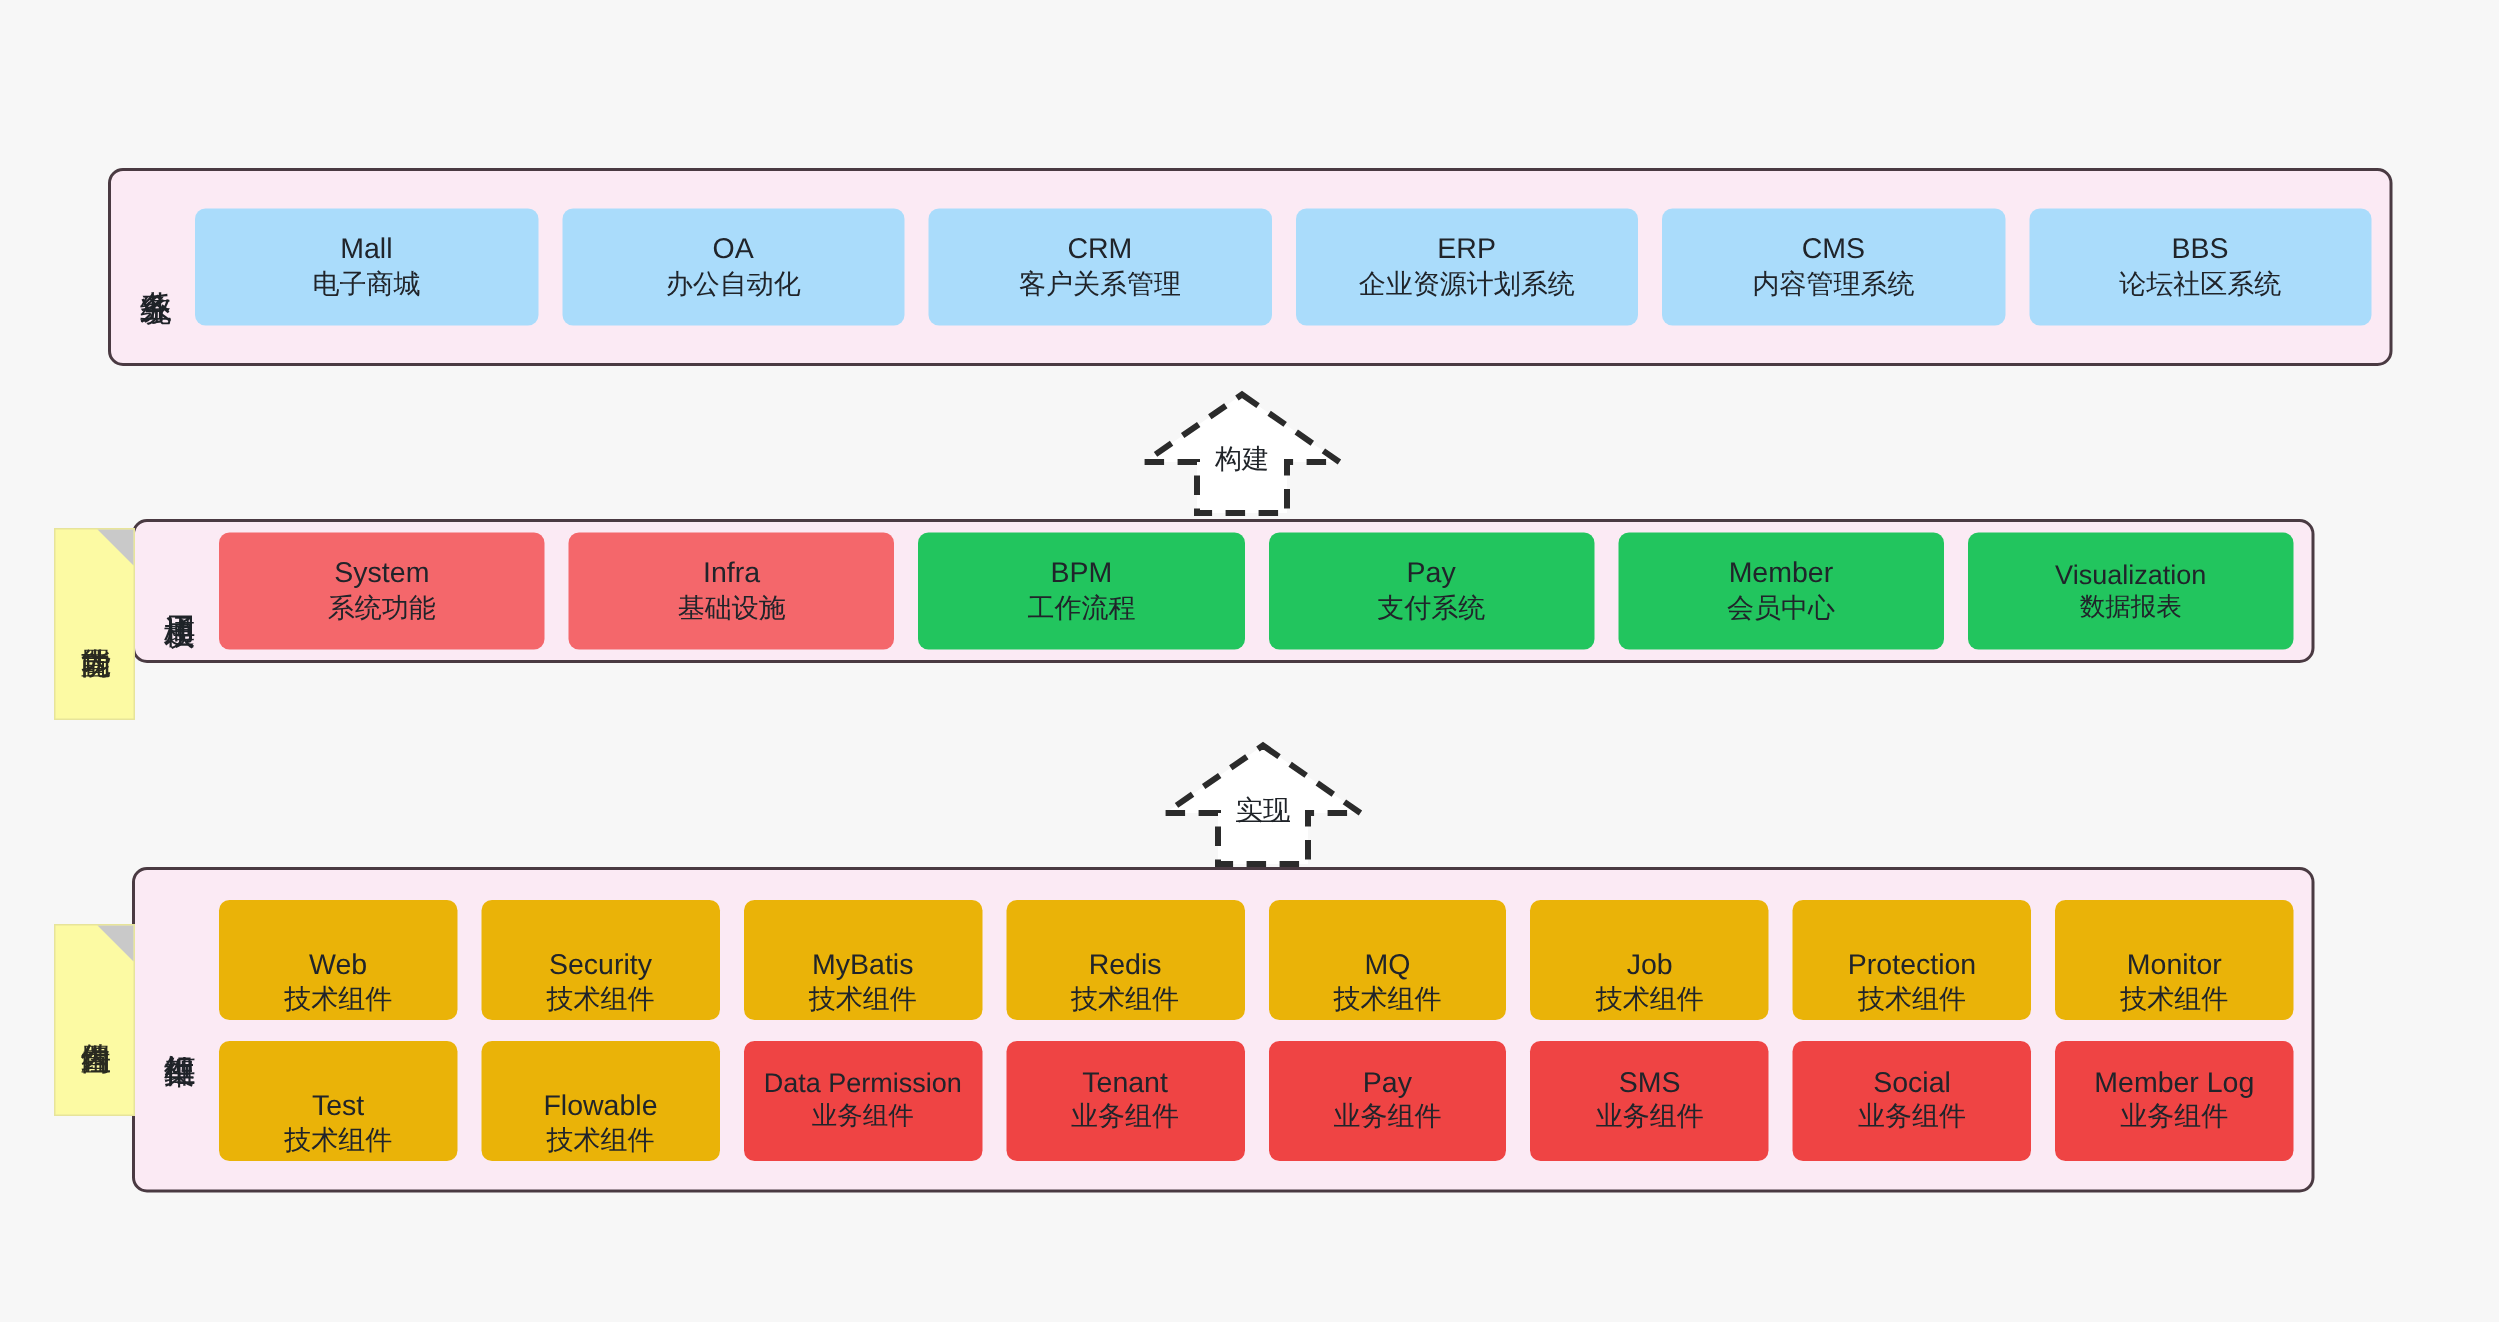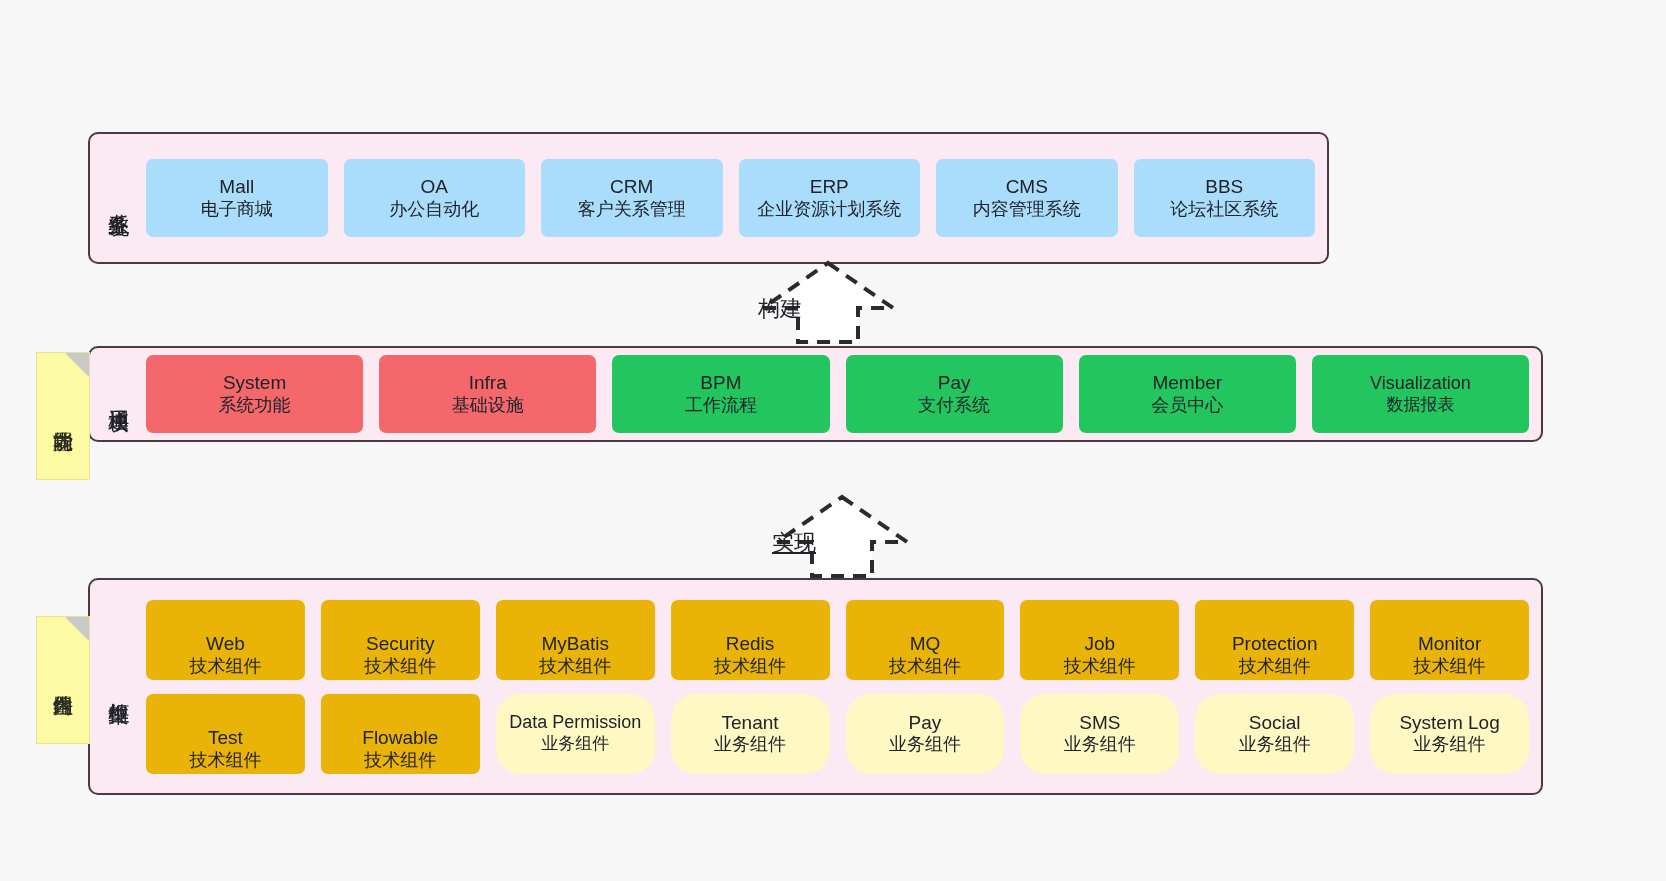--- a/index.html
+++ b/index.html
@@ -70,21 +70,21 @@
   }
   .card .l1 { font-size: 19px; }
   .card .l2 { font-size: 18px; }
   .card.small .l1 { font-size: 18px; }
   .card.small .l2 { font-size: 17px; }
 
   .c-blue        { background: #aadcfb; }
   .c-red         { background: #f4676b; }
   .c-pink        { background: #22c55e; }
   .c-green       { background: #eab308; justify-content: flex-end; }
-  .c-green-light { background: #fef9c3; border-radius: 25px; }
+  .c-green-light { background: #ef4444; }
 
   
   .grid-body {
     flex: 1 1 auto;
     display: flex;
     flex-direction: column;
     gap: 14px;
     justify-content: center;
     padding-left: 10px;
   }
@@ -126,32 +126,32 @@
 
   
   .arrow-wrap {
     position: absolute;
     user-select: none;
   }
   .arrow-label {
     position: absolute;
     left: 0;
     right: 0;
-    text-align: left;
-    font-size: 22px;
+    text-align: center;
+    font-size: 18px;
     color: #1f2328;
     pointer-events: none;
   }
 </style>
 </head>
 <body>
 
 <div id="canvas">
 
-  <div class="band" id="band-business" style="left:88px; top:112px; width:1241px; height:132px;margin-top:20px;">
+  <div class="band" id="band-business" style="left:72px; top:112px; width:1523px; height:132px;">
     <div class="band-title">业务系统</div>
     <div class="band-body" id="business-body">
         <div class="card c-blue">
           <div class="l1">Mall</div>
           <div class="l2">电子商城</div>
         </div>
         <div class="card c-blue">
           <div class="l1">OA</div>
           <div class="l2">办公自动化</div>
         </div>
@@ -288,20 +288,20 @@
           </div>
           <div class="card c-green-light">
             <div class="l1">SMS</div>
             <div class="l2">业务组件</div>
           </div>
           <div class="card c-green-light">
             <div class="l1">Social</div>
             <div class="l2">业务组件</div>
           </div>
           <div class="card c-green-light">
-            <div class="l1">System Log</div>
+            <div class="l1">Member Log</div>
             <div class="l2">业务组件</div>
           </div>
         </div>
       </div>
   </div>
 
 </div>
 
 </body></html>

